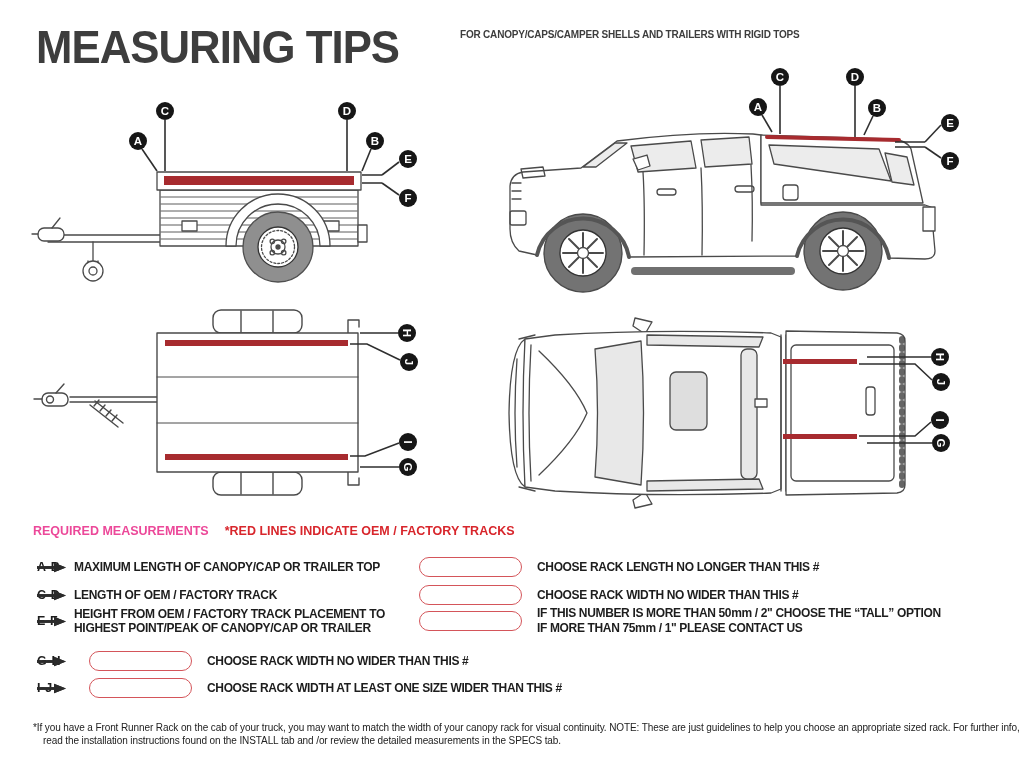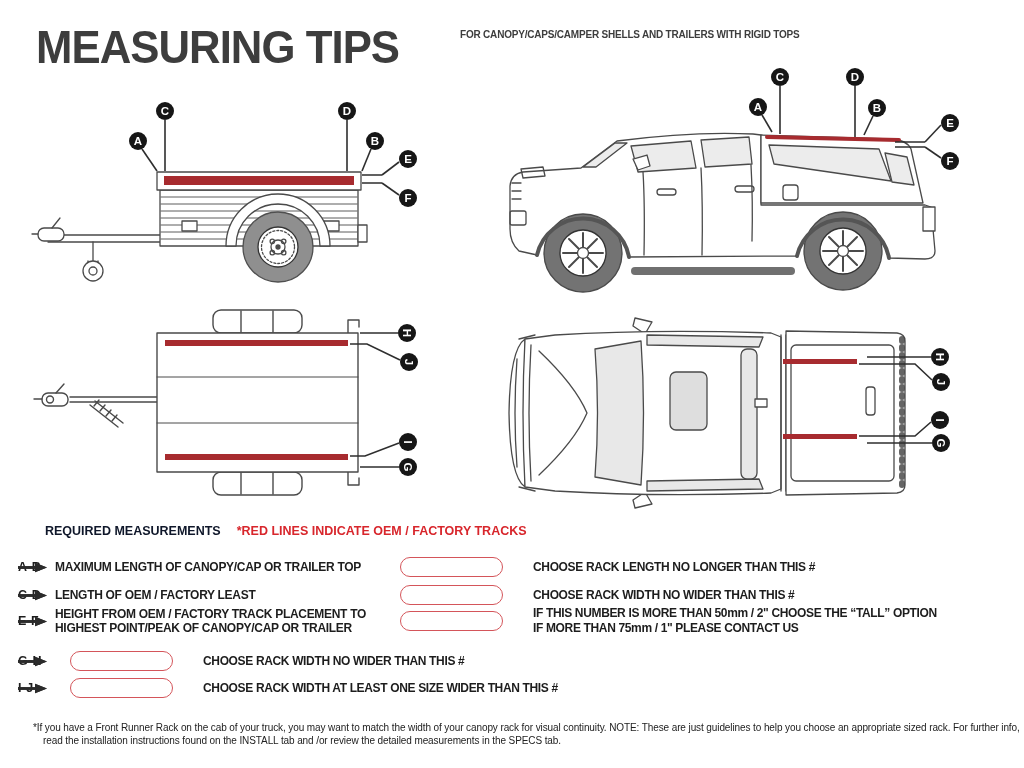--- a/index.html
+++ b/index.html
@@ -17,30 +17,30 @@
   svg{position:absolute;overflow:visible;}
   #trailer-side{left:30px;top:85px;}
   #truck-side{left:495px;top:65px;}
   #trailer-top{left:30px;top:305px;}
   #truck-top{left:495px;top:315px;}
   .badge-letter{font-family:"Liberation Sans",sans-serif;font-size:11.5px;font-weight:bold;
                 fill:#fff;text-anchor:middle;}
 
   
   #legend{left:33px;top:524px;display:flex;gap:16px;font-size:12.5px;font-weight:bold;white-space:nowrap;}
-  #legend .req{color:#0f172a;margin-left:12px;}
+  #legend .req{color:#ec4899;}
   #legend .rednote{color:var(--note-red);}
-  .mrow{position:absolute;left:18px;display:flex;align-items:center;height:20px;white-space:nowrap;}
+  .mrow{position:absolute;left:37px;display:flex;align-items:center;height:20px;white-space:nowrap;}
   .mcode{width:37px;font-size:12.5px;font-weight:bold;letter-spacing:.3px;}
   .mdesc{width:330px;font-size:12px;font-weight:bold;letter-spacing:-0.3px;
          line-height:14px;white-space:pre-line;}
   .arrow{width:30px;height:11px;flex:0 0 auto;}
   .pill{width:101px;height:18px;border:1.6px solid var(--pill-red);border-radius:11px;
         margin:0 15px;flex:0 0 auto;background:#fff;}
-  .mres{margin-left:15px;font-size:12px;font-weight:bold;letter-spacing:-0.35px;
+  .mres{font-size:12px;font-weight:bold;letter-spacing:-0.35px;
         line-height:15px;white-space:pre-line;}
 
   
   #footnote{left:33px;top:722px;width:988px;font-size:10px;line-height:12.5px;color:#222;
             padding-left:10px;text-indent:-10px;letter-spacing:-0.1px;}
 </style>
 </head>
 <body>
 
 <div class="abs" id="title">MEASURING TIPS</div>
@@ -305,21 +305,21 @@
   <span class="pill"></span>
   <svg class="arrow" viewBox="0 0 30 11">
       <path d="M0 5.5 H18" stroke="#2b2b2b" stroke-width="2.6"></path>
       <path d="M17 .8 L29 5.5 L17 10.2 Z" fill="#2b2b2b"></path>
     </svg>
   <span class="mres">CHOOSE RACK LENGTH NO LONGER THAN THIS #</span>
 </div>
 
 <div class="mrow" style="top:585px">
   <span class="mcode">C-D</span>
-  <span class="mdesc">LENGTH OF OEM / FACTORY LEAST</span>
+  <span class="mdesc">LENGTH OF OEM / FACTORY TRACK</span>
   <svg class="arrow" viewBox="0 0 30 11">
       <path d="M0 5.5 H18" stroke="#2b2b2b" stroke-width="2.6"></path>
       <path d="M17 .8 L29 5.5 L17 10.2 Z" fill="#2b2b2b"></path>
     </svg>
   <span class="pill"></span>
   <svg class="arrow" viewBox="0 0 30 11">
       <path d="M0 5.5 H18" stroke="#2b2b2b" stroke-width="2.6"></path>
       <path d="M17 .8 L29 5.5 L17 10.2 Z" fill="#2b2b2b"></path>
     </svg>
   <span class="mres">CHOOSE RACK WIDTH NO WIDER THAN THIS #</span>

